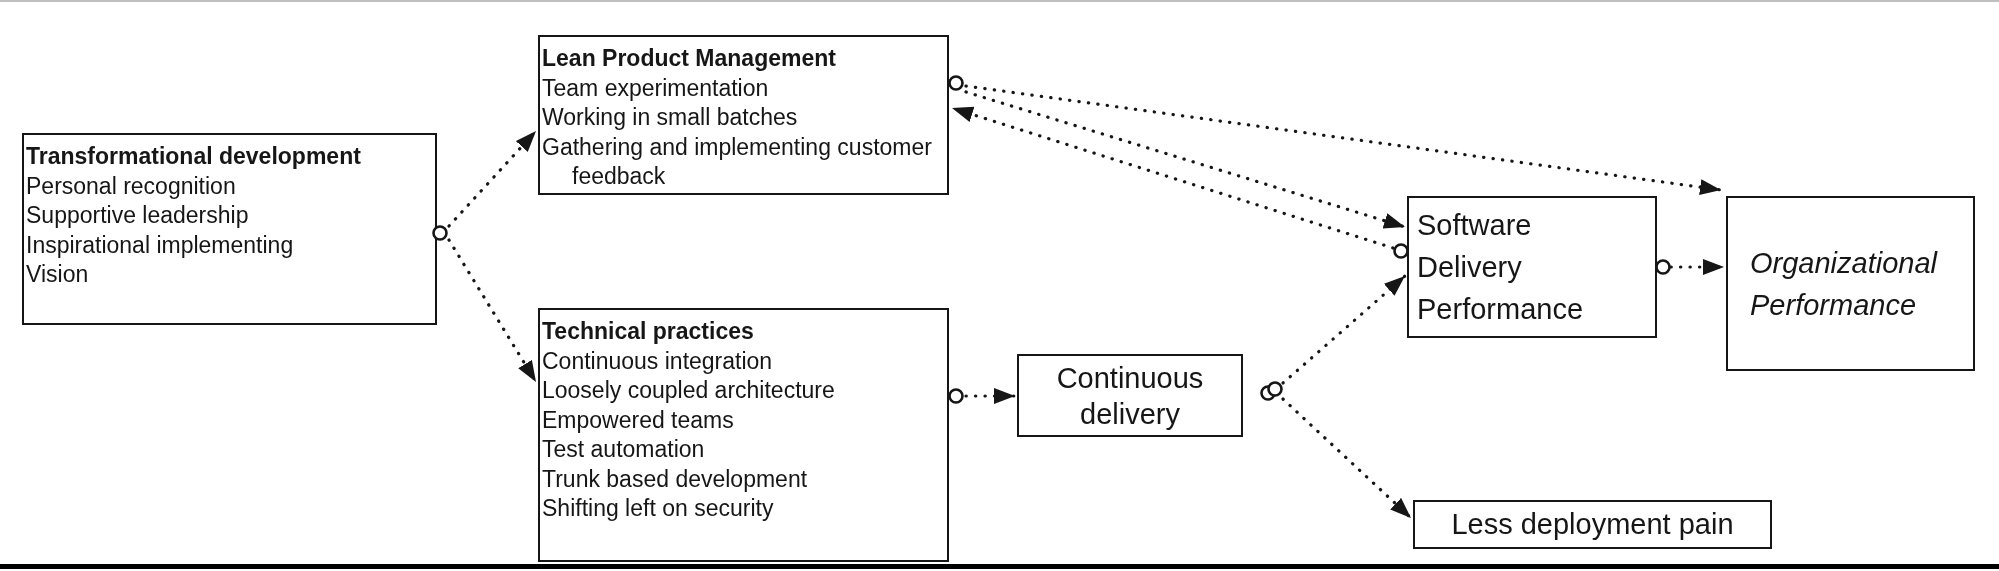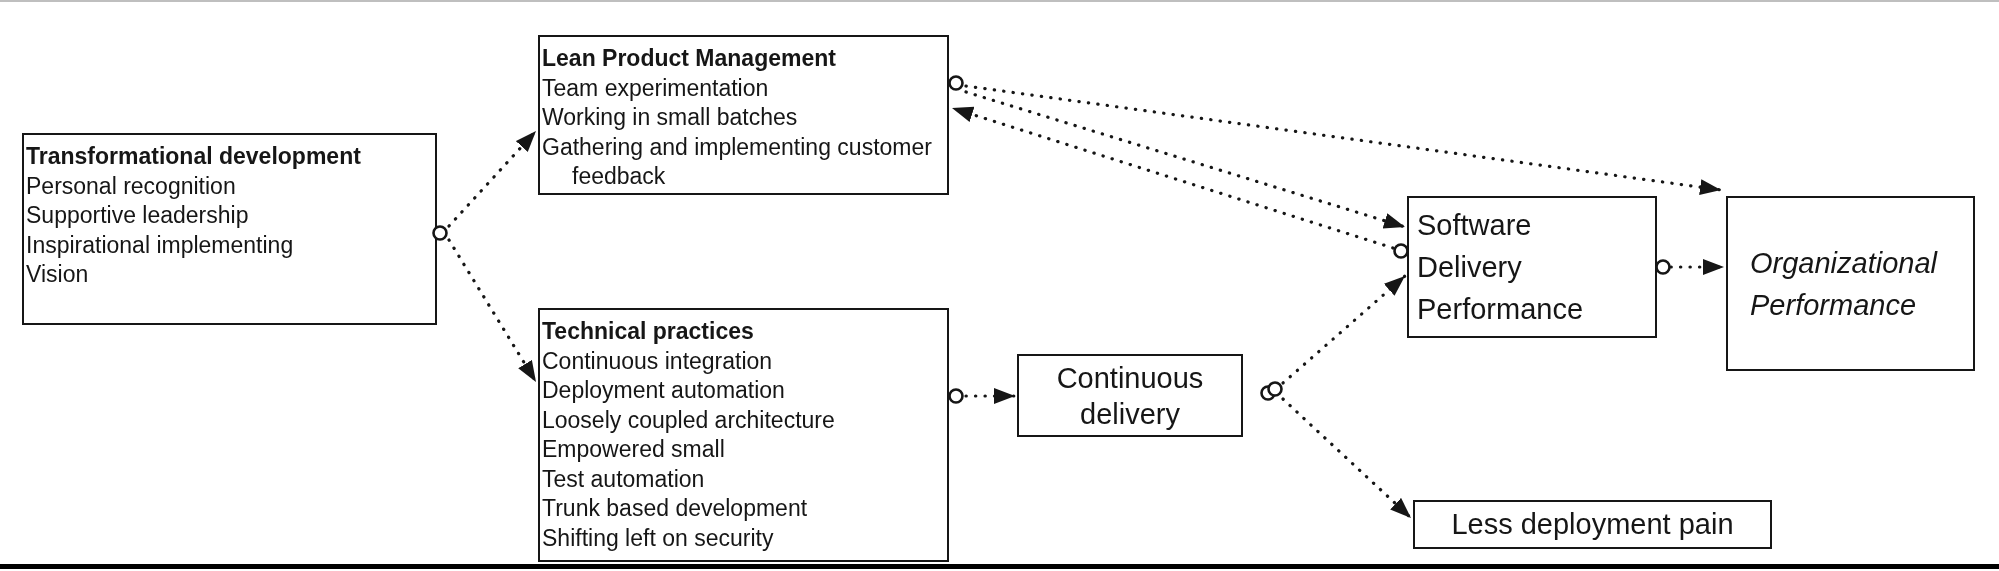--- a/index.html
+++ b/index.html
@@ -81,23 +81,22 @@
   <div class="node small" style="left:538px; top:35px; width:411px; height:160px;">
     <div class="node-title">Lean Product Management</div>
     <div class="node-item">Team experimentation</div>
     <div class="node-item">Working in small batches</div>
     <div class="node-item">Gathering and implementing customer feedback</div>
   </div>
 
   <div class="node small" style="left:538px; top:268px; width:411px; height:254px;margin-top:40px;">
     <div class="node-title">Technical practices</div>
     <div class="node-item">Continuous integration</div>
-    <div class="node-item">Deployment automation</div>
     <div class="node-item">Loosely coupled architecture</div>
-    <div class="node-item">Empowered small</div>
+    <div class="node-item">Empowered teams</div>
     <div class="node-item">Test automation</div>
     <div class="node-item">Trunk based development</div>
     <div class="node-item">Shifting left on security</div>
   </div>
 
   <div id="node-cd" class="node big center" style="left:1017px; top:354px; width:226px; height:83px;">
     <div class="big-label">Continuous
 delivery</div>
   </div>
 

